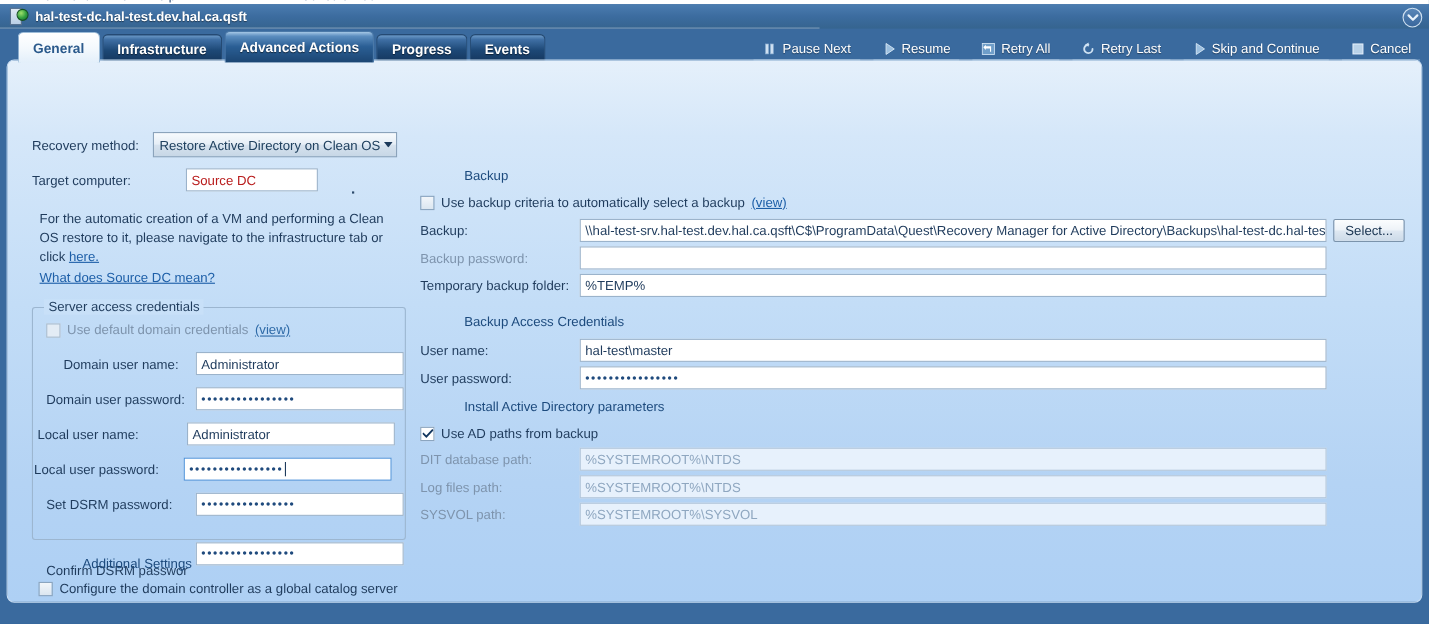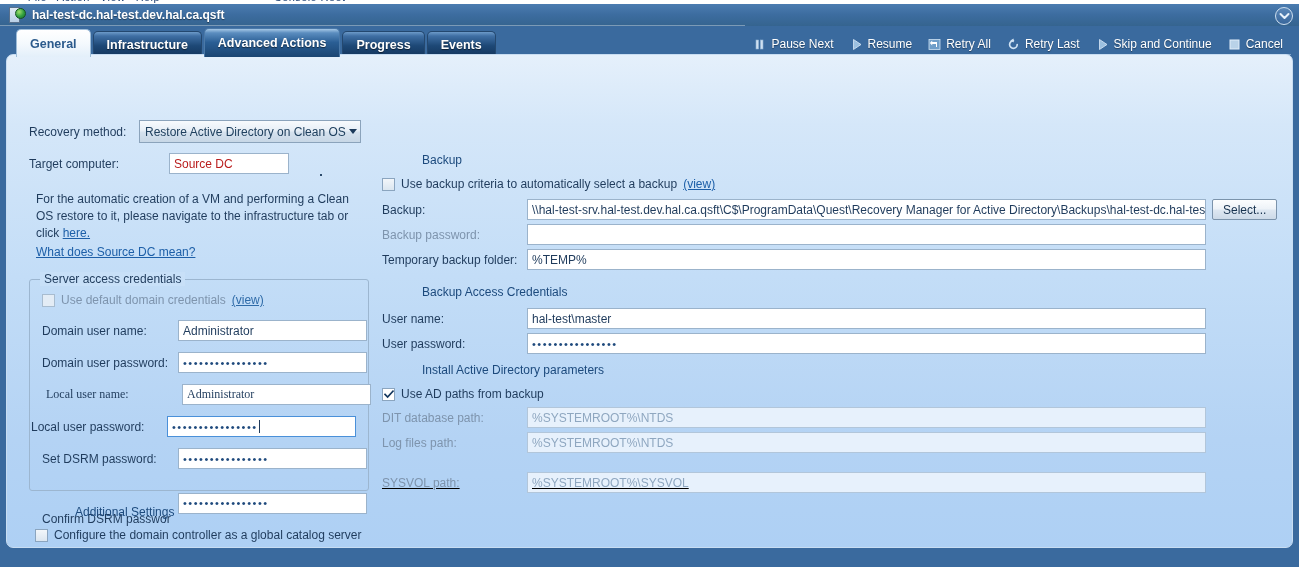--- a/index.html
+++ b/index.html
@@ -102,21 +102,21 @@
   }
   .tab.accent {
     height: 29px;
     background: linear-gradient(180deg,#a6c8e6 0%, #5b8dbf 14%, #2a5e94 48%, #1b4572 100%);
     border-color: #4b79a8;
     z-index: 2;
   }
 
   #toolbar {
     position: absolute; right: 8px; bottom: 2px;
-    display: flex; align-items: center; gap: 0px;
+    display: flex; align-items: center; gap: 12px;
   }
   .cmd {
     display: flex; align-items: center; gap: 5px;
     padding: 2px 8px 3px 8px;
     font-size: 12px; color: #ffffff;
     text-shadow: 0 1px 1px rgba(0,0,0,.4);
     border-bottom: 1px solid rgba(190,215,240,.55);
     white-space: nowrap;
     cursor: pointer;
   }
@@ -340,34 +340,34 @@
     <div id="grp">
       <div class="gtitle">Server access credentials</div>
 
       <div class="row" style="left:12px; top:13px; gap:6px;">
         <span class="cbox dis"></span>
         <span class="lbl dim">Use default domain credentials</span>
         <a class="lnk dim" style="font-size:12px;">(view)</a>
       </div>
 
       <div class="row" style="left:12px; top:40px;">
-        <div class="lbl" style="width:136px;">Domain user name:</div>
+        <div class="lbl" style="width:136px;text-align:center;">Domain user name:</div>
         <div class="tfield" style="width:189px;">
           <span>Administrator</span>
         </div>
       </div>
 
       <div class="row" style="left:12px; top:72px;">
         <div class="lbl" style="width:136px;">Domain user password:</div>
         <div class="tfield" style="width:189px;">
           <span class="dots">••••••••••••••••</span>
         </div>
       </div>
 
-      <div class="row" style="left:16px; top:104px;font-family:Liberation Serif, serif;">
+      <div class="row" style="left:4px; top:104px;">
         <div class="lbl" style="width:136px;">Local user name:</div>
         <div class="tfield" style="width:189px;">
           <span>Administrator</span>
         </div>
       </div>
 
       <div class="row" style="left:1px; top:136px;">
         <div class="lbl" style="width:136px;">Local user password:</div>
         <div class="tfield focused" style="width:189px;">
           <span class="dots">••••••••••••••••</span>
@@ -461,21 +461,21 @@
       </div>
     </div>
 
     <div class="row" style="left:375px; top:377px;">
       <div class="lbl dim" style="width:145px;">Log files path:</div>
       <div class="tfield readonly-blue" style="width:679px;">
         <span>%SYSTEMROOT%\NTDS</span>
       </div>
     </div>
 
-    <div class="row" style="left:375px; top:417px;text-decoration:underline;">
+    <div class="row" style="left:375px; top:402px;">
       <div class="lbl dim" style="width:145px;">SYSVOL path:</div>
       <div class="tfield readonly-blue" style="width:679px;">
         <span>%SYSTEMROOT%\SYSVOL</span>
       </div>
     </div>
 
     <div id="cursor-dot"></div>
 
   </div>
 </div>

